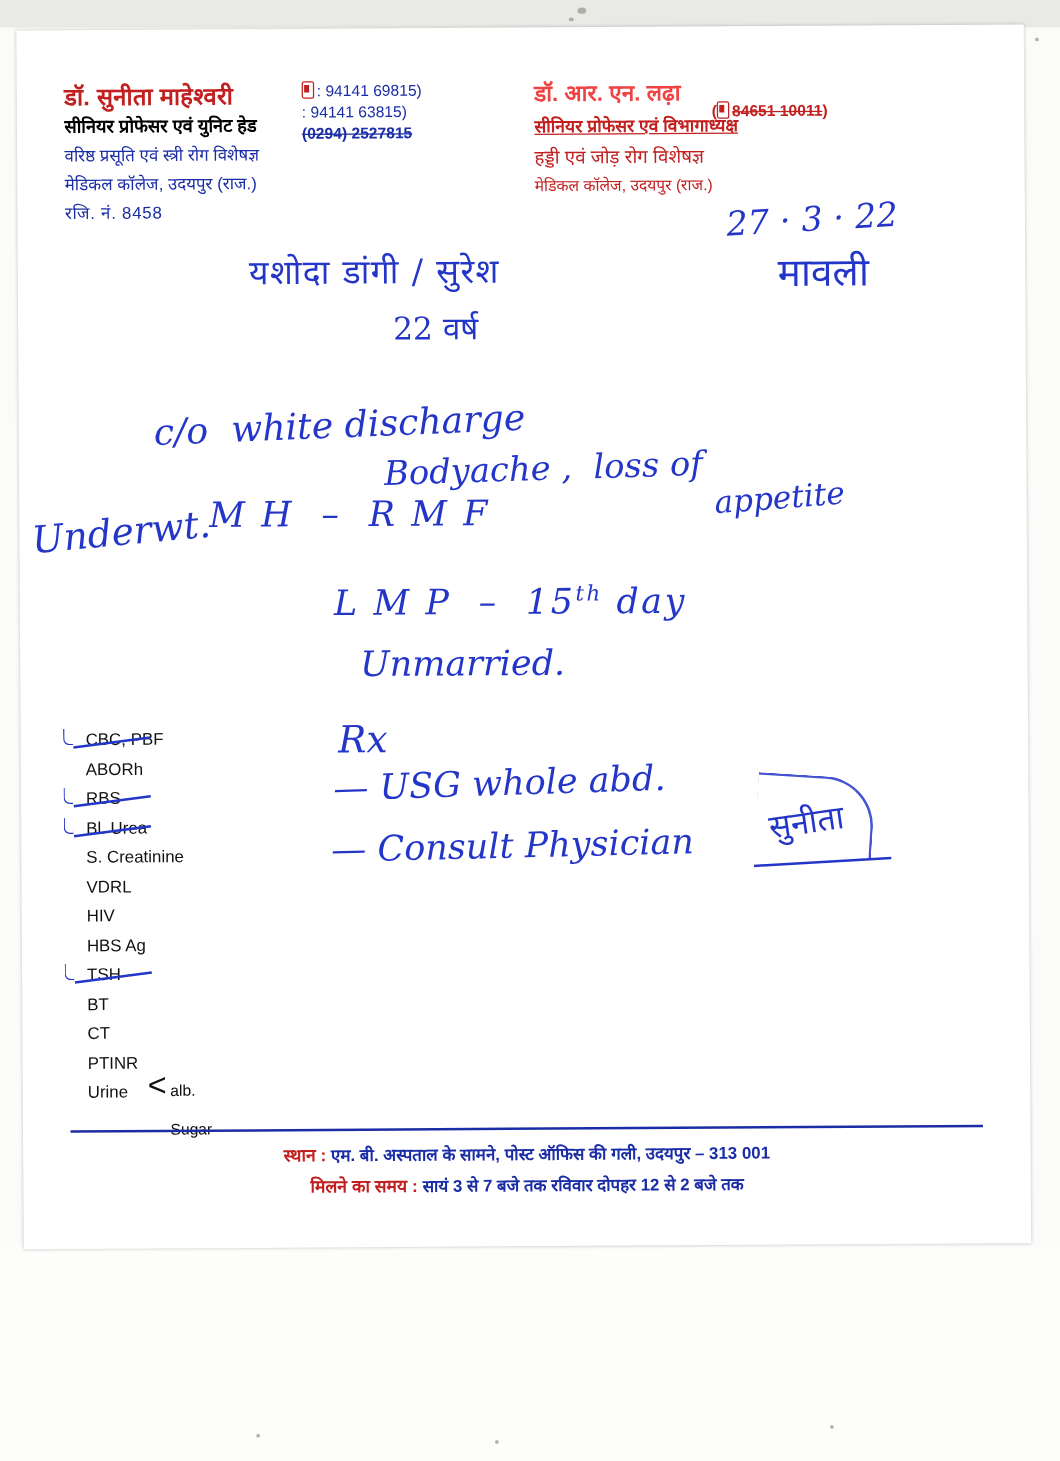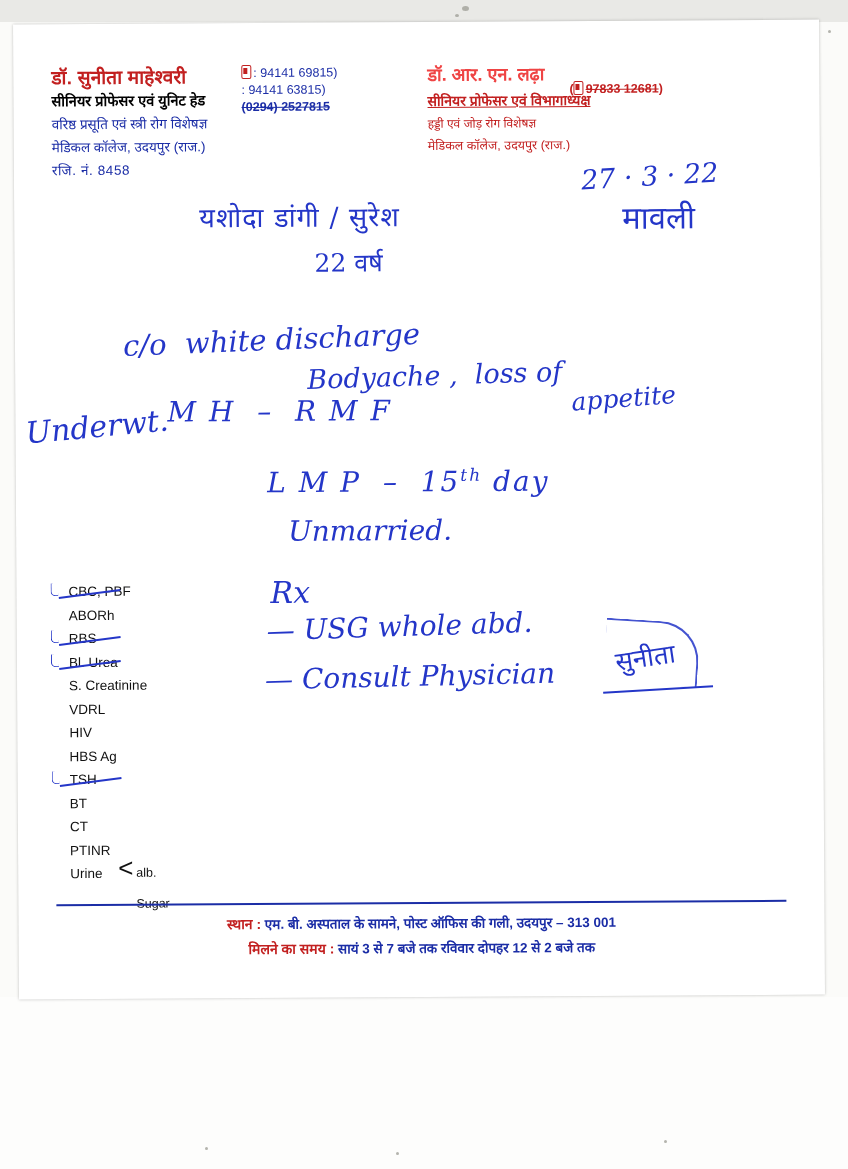--- a/index.html
+++ b/index.html
@@ -115,21 +115,21 @@
     color: #ef4444;
   }
   .doc-right .r2 {
     font-size: 14px;
     font-weight: bold;
     color: #c22020;
     margin-top: 5px;
     text-decoration: underline;
   }
   .doc-right .r3 {
-    font-size: 12px;
+    font-size: 15px;
     color: #c22020;
     margin-top: 5px;
   }
   .doc-right .r4 {
     font-size: 12.5px;
     color: #c22020;
     margin-top: 5px;
   }
   .phone-right {
     position: absolute;
@@ -273,21 +273,21 @@
       </div>
 
       <div class="doc-right">
         <div class="r1">डॉ. आर. एन. लढ़ा</div>
         <div class="r2">सीनियर प्रोफेसर एवं विभागाध्यक्ष</div>
         <div class="r3">हड्डी एवं जोड़ रोग विशेषज्ञ</div>
         <div class="r4">मेडिकल कॉलेज, उदयपुर (राज.)</div>
       </div>
 
       <div class="phone-right">
-        <span>(</span><span class="mobi"></span><span class="num">97833 12681</span><span>)</span>
+        <span>(</span><span class="mobi"></span><span class="num">84651 10011</span><span>)</span>
       </div>
     </div>
 
     <div class="hw" style="left:567px;top:140px;font-size:27px;transform:rotate(-3deg);">27 · 3 · 22</div>
 
     <div class="hw" style="left:185px;top:175px;font-size:27px;font-style:normal;letter-spacing:1px;">यशोदा डांगी / सुरेश</div>
 
     <div class="hw" style="left:608px;top:175px;font-size:31px;font-style:normal;">मावली</div>
 
     <div class="hw" style="left:300px;top:222px;font-size:25px;font-style:normal;">22 वर्ष</div>

